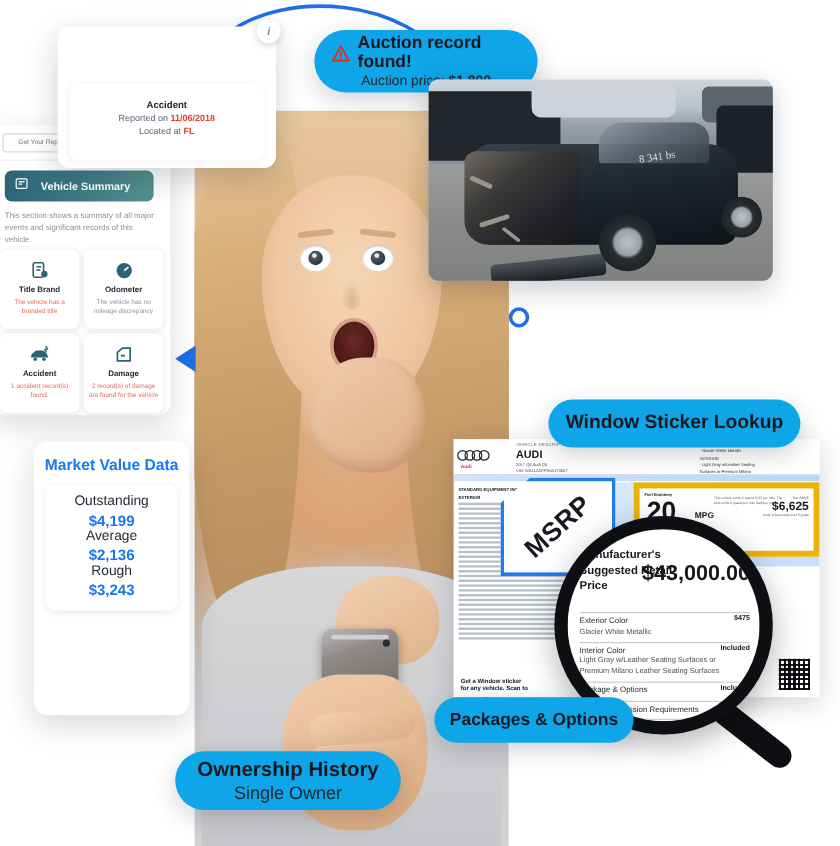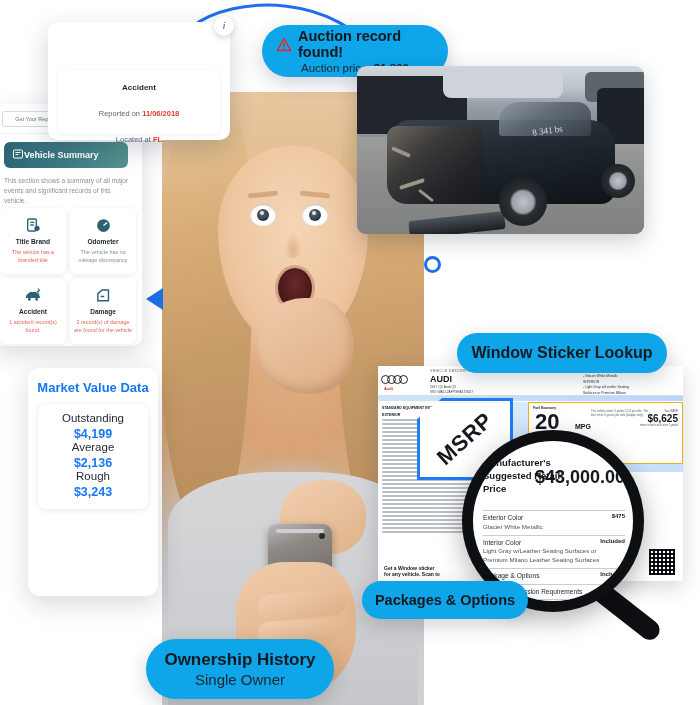--- a/index.html
+++ b/index.html
@@ -78,38 +78,38 @@
   #accident-card { left:48px; top:22px; width:182px; height:118px; border-radius:10px;
                    box-shadow:0 8px 26px rgba(20,30,50,.20); }
   .ar-head { position:absolute; left:8px; top:9px; right:8px; height:30px; border-radius:7px;
              background:linear-gradient(100deg,#2b6374 0%,#3c7a84 55%,#51908f 100%);
              display:flex; align-items:center; gap:8px; padding:0 10px; }
   .ar-head .t { color:#fff; font-size:11.5px; font-weight:700; letter-spacing:.1px; }
   .ar-body { position:absolute; left:10px; top:48px; right:10px; bottom:6px;
              background:#fff; border-radius:7px; box-shadow:0 1px 5px rgba(0,0,0,.07);
              text-align:center; padding-top:13px; }
   .ar-body .h { font-size:8px; font-weight:700; color:#1b2430; }
-  .ar-body .l { font-size:7.5px; color:#5a6572; margin-top:17px; }
+  .ar-body .l { font-size:7.5px; color:#5a6572; margin-top:2px; }
   .ar-body .l b { color:#e23b2e; font-weight:700; }
   .badge-i { position:absolute; right:-4px; top:-6px; width:20px; height:20px; border-radius:50%;
              background:#fff; box-shadow:0 2px 6px rgba(0,0,0,.18);
              display:flex;align-items:center;justify-content:center;
              font-size:9px; font-style:italic; color:#7b8592; font-weight:700; }
 
   
   #vs-card { left:-6px; top:104px; width:148px; height:242px; border-radius:10px; overflow:hidden;
              box-shadow:0 8px 24px rgba(20,30,50,.16); }
   .vs-top { position:absolute; left:0; top:0; width:100%; height:30px; background:#fff;
             border-bottom:1px solid #edeff2; }
   .vs-btn { position:absolute; left:8px; top:7px; width:66px; height:16px; border-radius:3px;
             border:1px solid #d6dae0; background:#fff; font-size:5.5px; color:#6c7682;
             display:flex;align-items:center;justify-content:center; }
   .vs-head { position:absolute; left:10px; top:38px; width:124px; height:26px; border-radius:6px;
              background:linear-gradient(100deg,#2b6374 0%,#3f7d86 55%,#55938f 100%);
-             display:flex;align-items:center;gap:0;padding:0 8px; }
+             display:flex;align-items:center;gap:10px;padding:0 8px; }
   .vs-head .t { color:#fff; font-size:9px; font-weight:700; }
   .vs-desc { position:absolute; left:10px; top:72px; width:128px; font-size:6.6px; line-height:1.5;
              color:#8a929c; }
   .vs-grid { position:absolute; left:6px; top:104px; width:136px;
              display:grid; grid-template-columns:1fr 1fr; gap:4px; }
   .vs-cell { background:#fff; border-radius:6px; box-shadow:0 1px 5px rgba(0,0,0,.09);
              padding:8px 4px 6px; text-align:center; min-height:66px; }
   .vs-cell .ic { height:18px; display:flex;align-items:center;justify-content:center; }
   .vs-cell .n { font-size:6.6px; font-weight:700; color:#1b2430; margin-top:4px; }
   .vs-cell .d { font-size:5.4px; color:#e2685a; line-height:1.45; margin-top:4px; }
@@ -128,21 +128,21 @@
   
   .pill { position:absolute; background:#0ea5e9; border-radius:40px;
           box-shadow:0 6px 20px rgba(20,30,50,.20); display:flex; flex-direction:column;
           align-items:center; justify-content:center; }
   #auction-pill { left:262px; top:25px; width:186px; height:52px; padding:0 14px; }
   #auction-pill .r1 { display:flex;align-items:center;gap:6px; font-size:14.5px; font-weight:700; color:#15191f; }
   #auction-pill .r2 { font-size:11.5px; color:#1e2630; margin-top:2px; }
   #auction-pill .r2 b { font-weight:700; }
   #wsl-pill { left:457px; top:333px; width:210px; height:40px; }
   #wsl-pill .t { font-size:16px; font-weight:700; color:#15191f; }
-  #owner-pill { left:146px; top:626px; width:188px; height:60px;margin-top:13px; }
+  #owner-pill { left:146px; top:626px; width:188px; height:49px; }
   #owner-pill .t1 { font-size:17px; font-weight:700; color:#15191f; }
   #owner-pill .t2 { font-size:15px; color:#1e2630; margin-top:1px; }
   #pkg-pill { left:362px; top:581px; width:166px; height:38px; }
   #pkg-pill .t { font-size:14.5px; font-weight:700; color:#15191f; }
 
   
   #car-photo { position:absolute; left:357px; top:66px; width:287px; height:168px;
                border-radius:9px; overflow:hidden; box-shadow:0 7px 22px rgba(20,30,50,.22); }
   .cp-sky { position:absolute; inset:0;
             background:linear-gradient(180deg,#cfd6dd 0%,#b9c2cb 14%,#9aa3ac 22%,#8d949b 30%,#848a90 100%); }
@@ -192,21 +192,21 @@
   .ws-bluebar { position:absolute; left:0; top:30px; width:100%; height:5px;
                 background:linear-gradient(90deg,#cfe3fb,#b9d6f8); }
   .ws-left { position:absolute; left:4px; top:40px; width:110px; }
   .ws-lt { font-size:3.6px; font-weight:700; color:#14181d; }
   .ws-lines i { display:block; height:1.6px; background:#b9bfc6; margin-top:2.4px; border-radius:1px; }
   .ws-lines i:nth-child(3n){ width:78%; }
   .ws-lines i:nth-child(5n){ width:88%; }
   .ws-blue { position:absolute; left:118px; top:36px; width:187px; height:70px;
              background:linear-gradient(180deg,#d9eafd,#c6dffb); }
   .ws-fe { position:absolute; left:150px; top:36px; width:155px; height:62px;
-           background:#fff; border:1px solid #eab308; }
+           background:#fff; border:5px solid #eab308; }
   .ws-fe .lbl{position:absolute;left:4px;top:3px;font-size:3.4px;font-weight:700;color:#222;}
   .ws-fe .mpg{position:absolute;left:6px;top:8px;font-size:22px;font-weight:700;color:#14181d;line-height:1;}
   .ws-fe .mpgu{position:absolute;left:46px;top:20px;font-size:7px;font-weight:700;color:#14181d;}
   .ws-fe .note{position:absolute;left:62px;top:6px;width:60px;font-size:2.8px;color:#5a626b;line-height:1.5;}
   .ws-fe .save{position:absolute;right:4px;top:6px;text-align:right;}
   .ws-fe .save .s1{font-size:3px;color:#4a525b;}
   .ws-fe .save .s2{font-size:10px;font-weight:700;color:#14181d;}
   .ws-fe .save .s3{font-size:2.8px;color:#4a525b;line-height:1.4;}
   .ws-qr { position:absolute; right:8px; bottom:6px; width:26px; height:26px;
            background:

